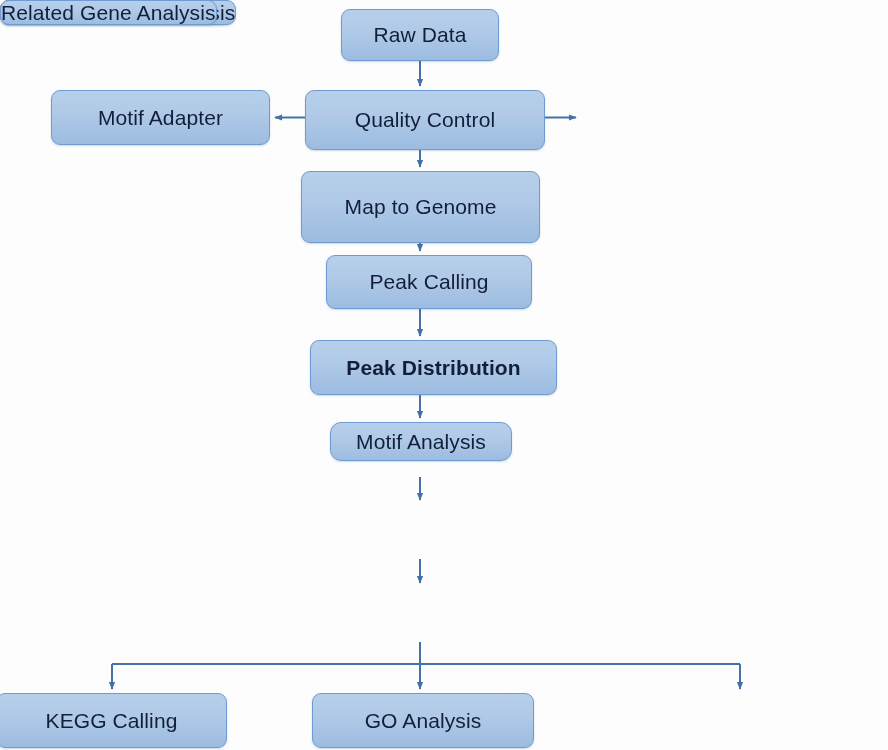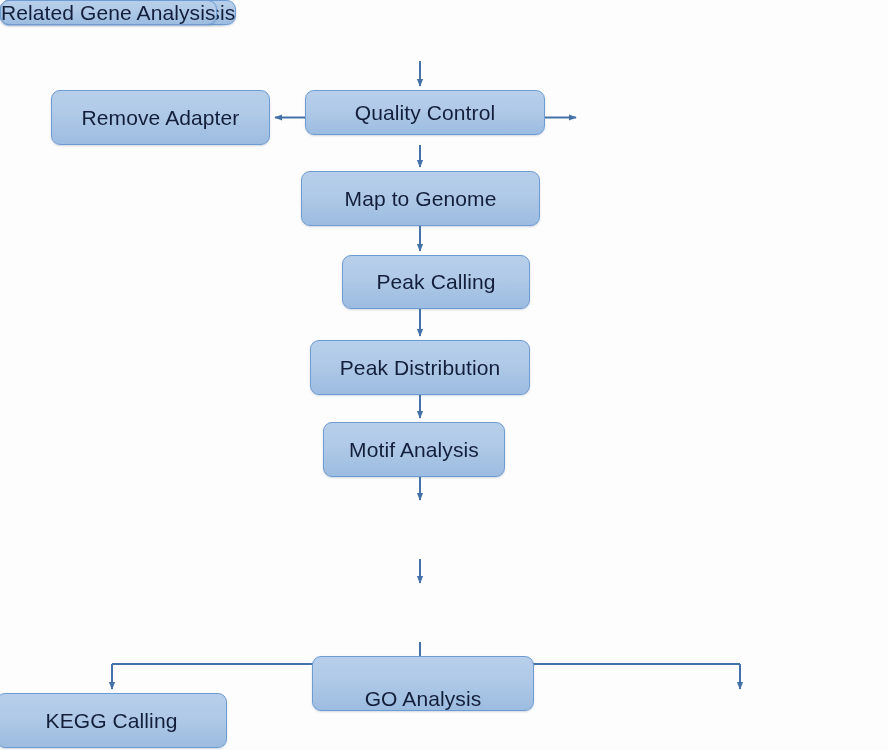--- a/index.html
+++ b/index.html
@@ -82,59 +82,62 @@
       <line x1="420" y1="559" x2="420" y2="583" marker-end="url(#arrowhead)"></line>
 
       <line x1="420" y1="642" x2="420" y2="664"></line>
       <line x1="112" y1="664" x2="740" y2="664"></line>
       <line x1="112" y1="664" x2="112" y2="689" marker-end="url(#arrowhead)"></line>
       <line x1="420" y1="664" x2="420" y2="689" marker-end="url(#arrowhead)"></line>
       <line x1="740" y1="664" x2="740" y2="689" marker-end="url(#arrowhead)"></line>
     </g>
   </svg>
 
+  <div class="node" style="left: 341px; top: 9px; width: 158px; height: 52px;">
+    <span class="node-label">Raw Data</span>
+  </div>
 
   <div class="node" style="left: 51px; top: 90px; width: 219px; height: 55px;">
-    <span class="node-label">Remove Adapter</span>
+    <span class="node-label">Motif Adapter</span>
   </div>
 
-  <div class="node" style="left: 305px; top: 90px; width: 240px; height: 45px;">
+  <div class="node" style="left: 305px; top: 90px; width: 240px; height: 60px;">
     <span class="node-label">Quality Control</span>
   </div>
 
   <div class="node">
     <span class="node-label">Filter Low-quality Reads</span>
   </div>
 
-  <div class="node" style="left: 301px; top: 171px; width: 239px; height: 55px;">
+  <div class="node" style="left: 301px; top: 171px; width: 239px; height: 72px;">
     <span class="node-label">Map to Genome</span>
   </div>
 
-  <div class="node" style="left: 342px; top: 255px; width: 188px; height: 54px;">
+  <div class="node" style="left: 326px; top: 255px; width: 206px; height: 54px;">
     <span class="node-label">Peak Calling</span>
   </div>
 
-  <div class="node" style="left: 310px; top: 340px; width: 220px; height: 55px;">
+  <div class="node" style="left: 310px; top: 340px; width: 247px; height: 55px; font-weight: bold;">
     <span class="node-label">Peak Distribution</span>
   </div>
 
-  <div class="node" style="left: 323px; top: 422px; width: 182px; height: 55px;">
+  <div class="node" style="left: 330px; top: 422px; width: 182px; height: 39px; border-radius: 11px;">
     <span class="node-label">Motif Analysis</span>
   </div>
 
   <div class="node">
     <span class="node-label">Difference Peak Analysis</span>
   </div>
 
   <div class="node">
     <span class="node-label">Related Gene Analysis</span>
   </div>
 
   <div class="node" style="left: -4px; top: 693px; width: 231px; height: 55px;">
     <span class="node-label">KEGG Calling</span>
   </div>
 
-  <div class="node" style="left: 312px; top: 656px; width: 222px; height: 55px; align-items: flex-end;">
+  <div class="node" style="left: 312px; top: 693px; width: 222px; height: 55px;">
     <span class="node-label">GO Analysis</span>
   </div>
 
 
 </div>
 
 </body></html>

